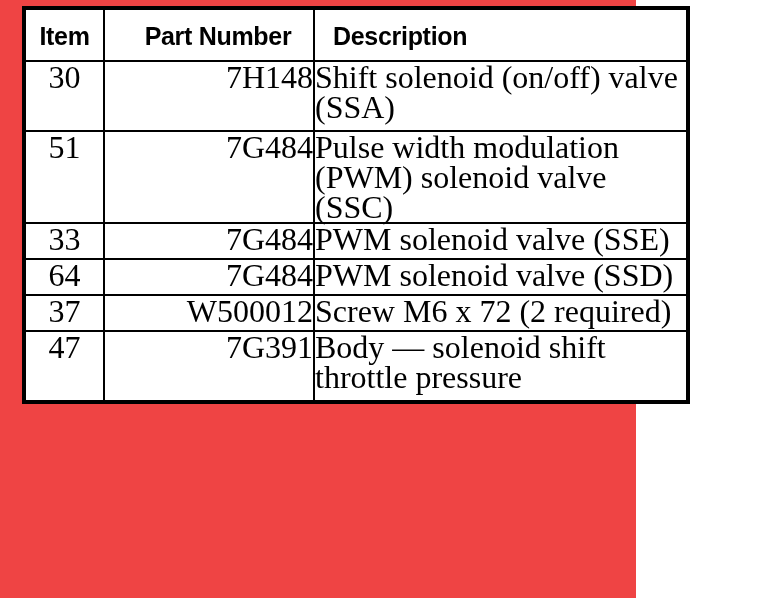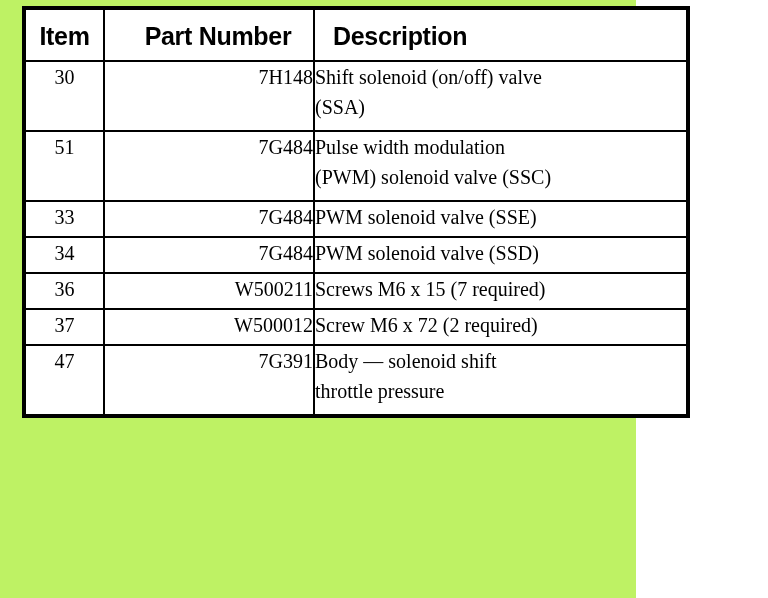--- a/index.html
+++ b/index.html
@@ -12,21 +12,21 @@
     height: 598px;
     overflow: hidden;
     font-family: "Liberation Serif", "DejaVu Serif", serif;
     -webkit-font-smoothing: none;
   }
 
   .page {
     position: relative;
     width: 636px;
     height: 598px;
-    background: #bef264;
+    background: #ef4444;
   }
 
   .parts-table {
     position: absolute;
     left: 22px;
     top: 6px;
     width: 668px;
     border-collapse: collapse;
     table-layout: fixed;
     background: #ffffff;
@@ -56,21 +56,21 @@
     vertical-align: middle;
     letter-spacing: -0.3px;
   }
   .parts-table thead th.h-item { text-align: center; }
   .parts-table thead th.h-part { text-align: center; padding-left: 28px; }
   .parts-table thead th.h-desc { text-align: left; padding-left: 18px; }
 
   
   .parts-table tbody td {
     font-family: "Liberation Serif", "DejaVu Serif", serif;
-    font-size: 20px;
+    font-size: 32px;
     line-height: 30px;
   }
 
   .parts-table tbody tr.r-single td { height: 34px; }
   .parts-table tbody tr.r-double td { height: 68px; }
 
   .c-item {
     text-align: center;
     padding: 4px 6px 3px 6px;
   }
@@ -114,28 +114,23 @@
           <td class="c-part">7G484</td>
           <td class="c-desc">Pulse width modulation
 (PWM) solenoid valve (SSC)</td>
         </tr>
         <tr class="r-single">
           <td class="c-item">33</td>
           <td class="c-part">7G484</td>
           <td class="c-desc">PWM solenoid valve (SSE)</td>
         </tr>
         <tr class="r-single">
-          <td class="c-item">34</td>
+          <td class="c-item">64</td>
           <td class="c-part">7G484</td>
           <td class="c-desc">PWM solenoid valve (SSD)</td>
-        </tr>
-        <tr class="r-single">
-          <td class="c-item">36</td>
-          <td class="c-part">W500211</td>
-          <td class="c-desc">Screws M6 x 15 (7 required)</td>
         </tr>
         <tr class="r-single">
           <td class="c-item">37</td>
           <td class="c-part">W500012</td>
           <td class="c-desc">Screw M6 x 72 (2 required)</td>
         </tr>
         <tr class="r-double">
           <td class="c-item">47</td>
           <td class="c-part">7G391</td>
           <td class="c-desc">Body — solenoid shift

